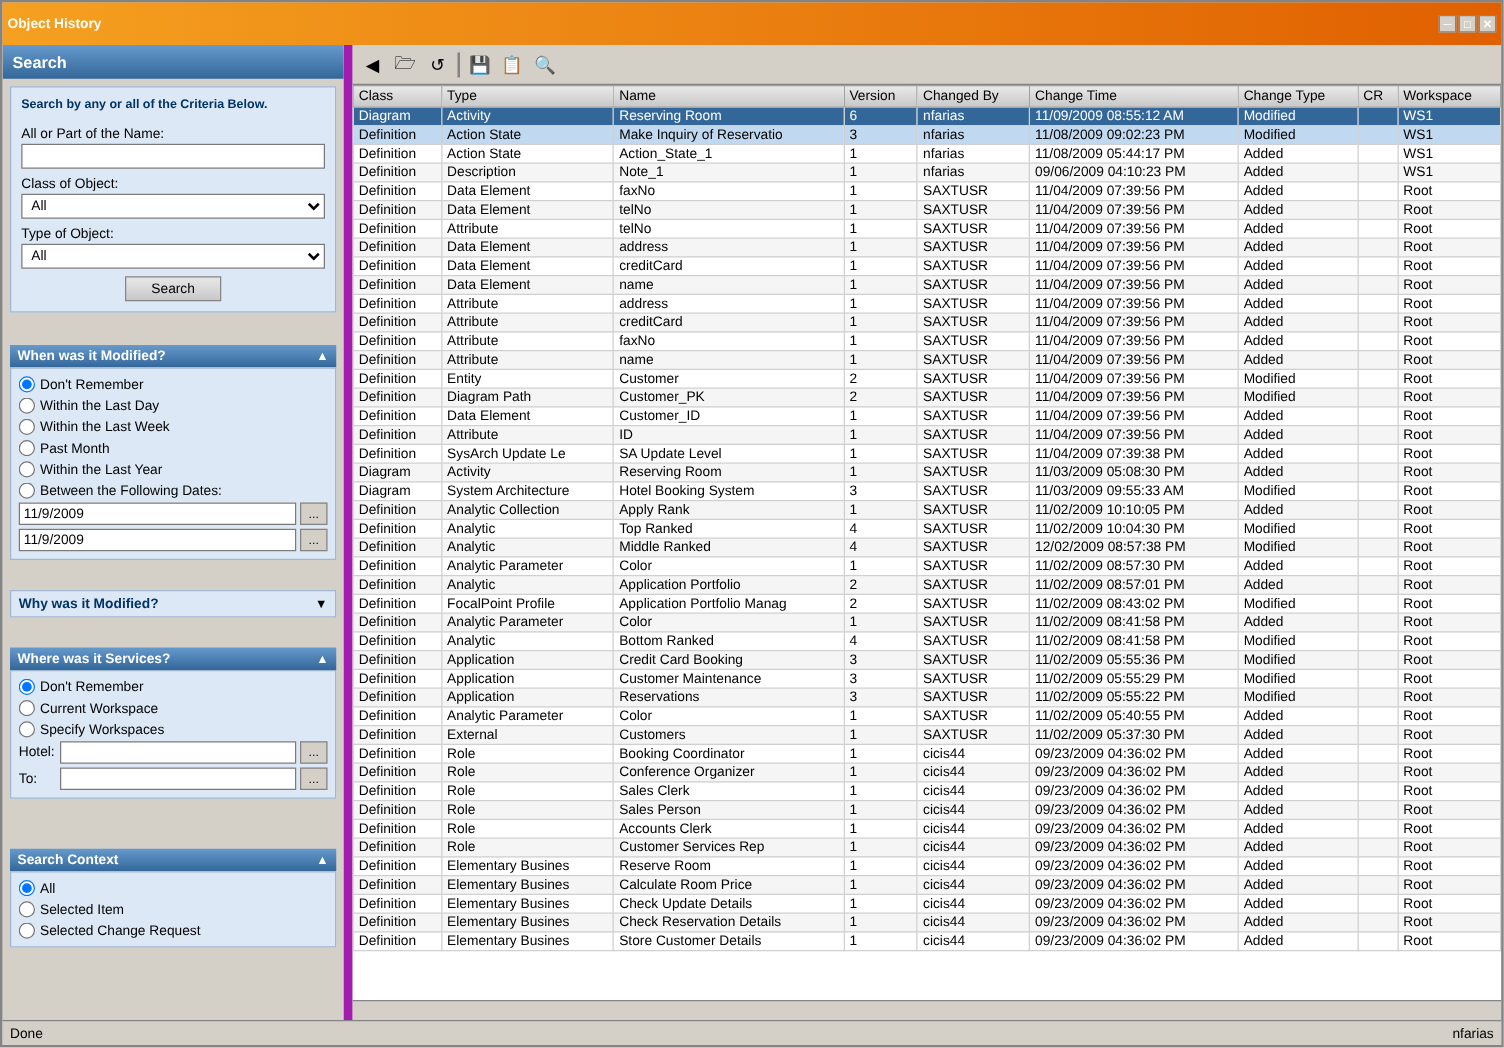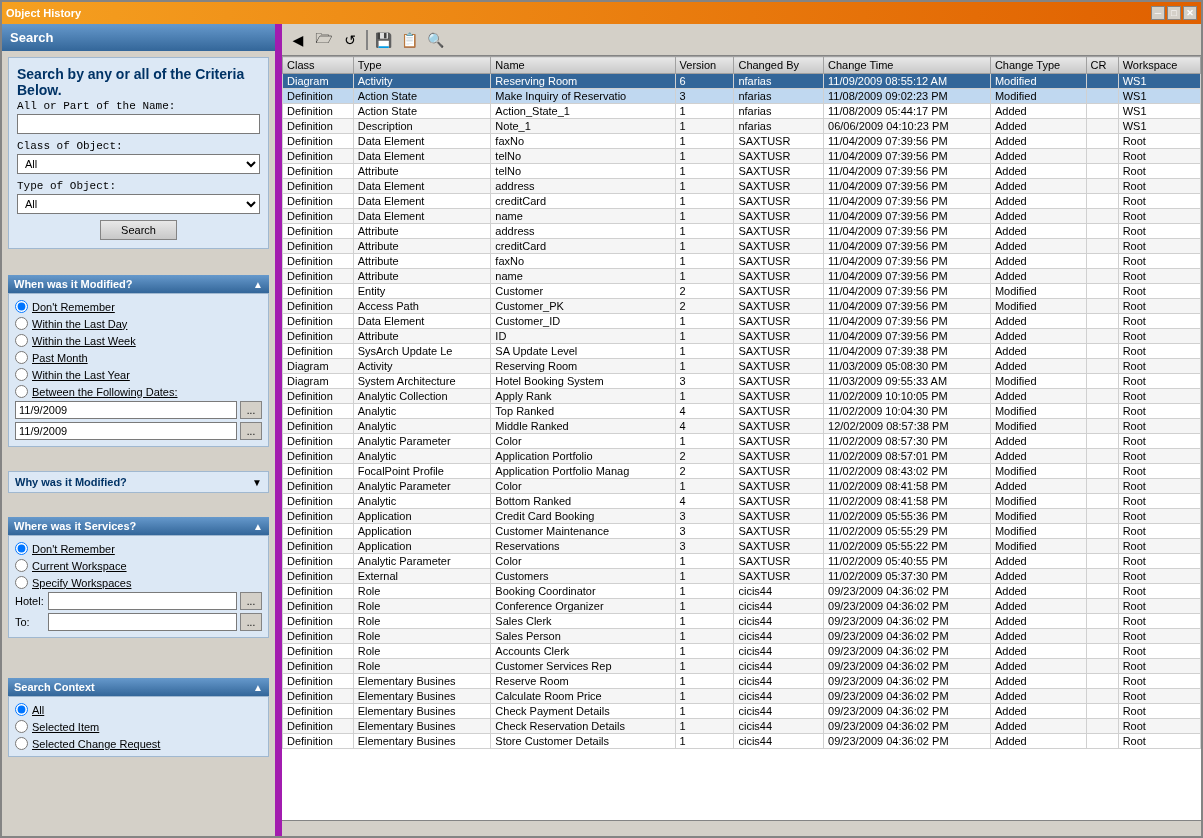--- a/index.html
+++ b/index.html
@@ -2,21 +2,21 @@
 <html><head>
   <meta charset="utf-8">
   <style>
     * { box-sizing: border-box; margin: 0; padding: 0; font-family: Arial, sans-serif; font-size: 11px; }
     body { background: #d4d0c8; width: 1203px; height: 838px; overflow: hidden; }
 
     .window { width: 1203px; height: 838px; display: flex; flex-direction: column; border: 2px solid #848484; background: #d4d0c8; }
 
     .title-bar {
       background: linear-gradient(to right, #f5a020, #e06000);
-      height: 22px; display: flex; align-items: center; justify-content: space-between;
+      height: 34px; display: flex; align-items: center; justify-content: space-between;
       padding: 0 4px; color: white; font-weight: bold; font-size: 12px;
     }
     .title-bar-buttons { display: flex; gap: 2px; }
     .title-btn { width: 14px; height: 14px; background: #d4d0c8; border: 1px solid #848484; font-size: 9px; display: flex; align-items: center; justify-content: center; cursor: pointer; }
 
     .main-content { display: flex; flex: 1; overflow: hidden; }
 
     
     .left-panel {
       width: 280px; background: #d4d0c8; border-right: 7px solid #a21caf;
@@ -25,41 +25,41 @@
 
     .left-header {
       background: linear-gradient(to bottom, #6699cc, #336699);
       color: white; font-weight: bold; font-size: 13px;
       padding: 6px 8px;
     }
 
     .search-section {
       background: #dce8f5; border: 1px solid #a0b8d0; margin: 6px; padding: 8px;
     }
-    .search-section-title { font-weight: bold; color: #003366; margin-bottom: 2px; font-size: 14px; }
-    .form-label { color: #000; margin-bottom: 2px; display: block; font-family: Liberation Mono, monospace; }
+    .search-section-title { font-weight: bold; color: #003366; margin-bottom: 12px; font-size: 10px; }
+    .form-label { color: #000; margin-bottom: 2px; display: block; }
     .form-input { width: 100%; height: 20px; border: 1px solid #7a7a7a; background: white; padding: 1px 3px; }
     .form-select { width: 100%; height: 20px; border: 1px solid #7a7a7a; background: white; padding: 1px 3px; }
     .form-group { margin-bottom: 6px; }
     .search-btn {
       background: linear-gradient(to bottom, #e8e8e8, #c8c8c8);
       border: 1px solid #848484; padding: 3px 20px; cursor: pointer;
       display: block; margin: 6px auto 0 auto;
     }
 
     .collapsible-section { margin: 20px 6px; }
     .collapsible-header {
       background: linear-gradient(to bottom, #6699cc, #336699);
       color: white; font-weight: bold; padding: 3px 6px;
       display: flex; justify-content: space-between; align-items: center;
       cursor: pointer;
     }
     .collapsible-body { background: #dce8f5; border: 1px solid #a0b8d0; padding: 6px; }
 
-    .radio-group { display: flex; flex-direction: column; gap: 4px; text-decoration: underline; }
+    .radio-group { display: flex; flex-direction: column; gap: 4px; }
     .radio-item { display: flex; align-items: center; gap: 4px; }
     .radio-item input[type=radio] { margin: 0; }
 
     .date-row { display: flex; align-items: center; gap: 3px; margin-top: 3px; }
     .date-label { width: 30px; }
     .date-input { flex: 1; height: 18px; border: 1px solid #7a7a7a; background: white; padding: 1px 3px; }
     .date-btn { width: 22px; height: 18px; background: #d4d0c8; border: 1px solid #848484; cursor: pointer; font-size: 10px; display: flex; align-items: center; justify-content: center; }
 
     .why-section {
       margin: 4px 6px; background: #dce8f5; border: 1px solid #a0b8d0; padding: 4px 6px;
@@ -313,21 +313,21 @@
                 <td>Added</td>
                 <td></td>
                 <td>WS1</td>
               </tr>
               <tr>
                 <td>Definition</td>
                 <td>Description</td>
                 <td>Note_1</td>
                 <td>1</td>
                 <td>nfarias</td>
-                <td>06/06/2009 04:10:23 PM</td>
+                <td>09/06/2009 04:10:23 PM</td>
                 <td>Added</td>
                 <td></td>
                 <td>WS1</td>
               </tr>
               <tr>
                 <td>Definition</td>
                 <td>Data Element</td>
                 <td>faxNo</td>
                 <td>1</td>
                 <td>SAXTUSR</td>
@@ -441,21 +441,21 @@
                 <td>Customer</td>
                 <td>2</td>
                 <td>SAXTUSR</td>
                 <td>11/04/2009 07:39:56 PM</td>
                 <td>Modified</td>
                 <td></td>
                 <td>Root</td>
               </tr>
               <tr>
                 <td>Definition</td>
-                <td>Access Path</td>
+                <td>Diagram Path</td>
                 <td>Customer_PK</td>
                 <td>2</td>
                 <td>SAXTUSR</td>
                 <td>11/04/2009 07:39:56 PM</td>
                 <td>Modified</td>
                 <td></td>
                 <td>Root</td>
               </tr>
               <tr>
                 <td>Definition</td>
@@ -739,21 +739,21 @@
                 <td>1</td>
                 <td>cicis44</td>
                 <td>09/23/2009 04:36:02 PM</td>
                 <td>Added</td>
                 <td></td>
                 <td>Root</td>
               </tr>
               <tr>
                 <td>Definition</td>
                 <td>Elementary Busines</td>
-                <td>Check Payment Details</td>
+                <td>Check Update Details</td>
                 <td>1</td>
                 <td>cicis44</td>
                 <td>09/23/2009 04:36:02 PM</td>
                 <td>Added</td>
                 <td></td>
                 <td>Root</td>
               </tr>
               <tr>
                 <td>Definition</td>
                 <td>Elementary Busines</td>
@@ -777,13 +777,17 @@
                 <td>Root</td>
               </tr>
             </tbody>
         </table>
       </div>
 
       <div class="scrollbar-h"></div>
     </div>
   </div>
 
+  <div class="status-bar">
+    <span>Done</span>
+    <span>nfarias</span>
+  </div>
 </div>
 
 </body></html>

